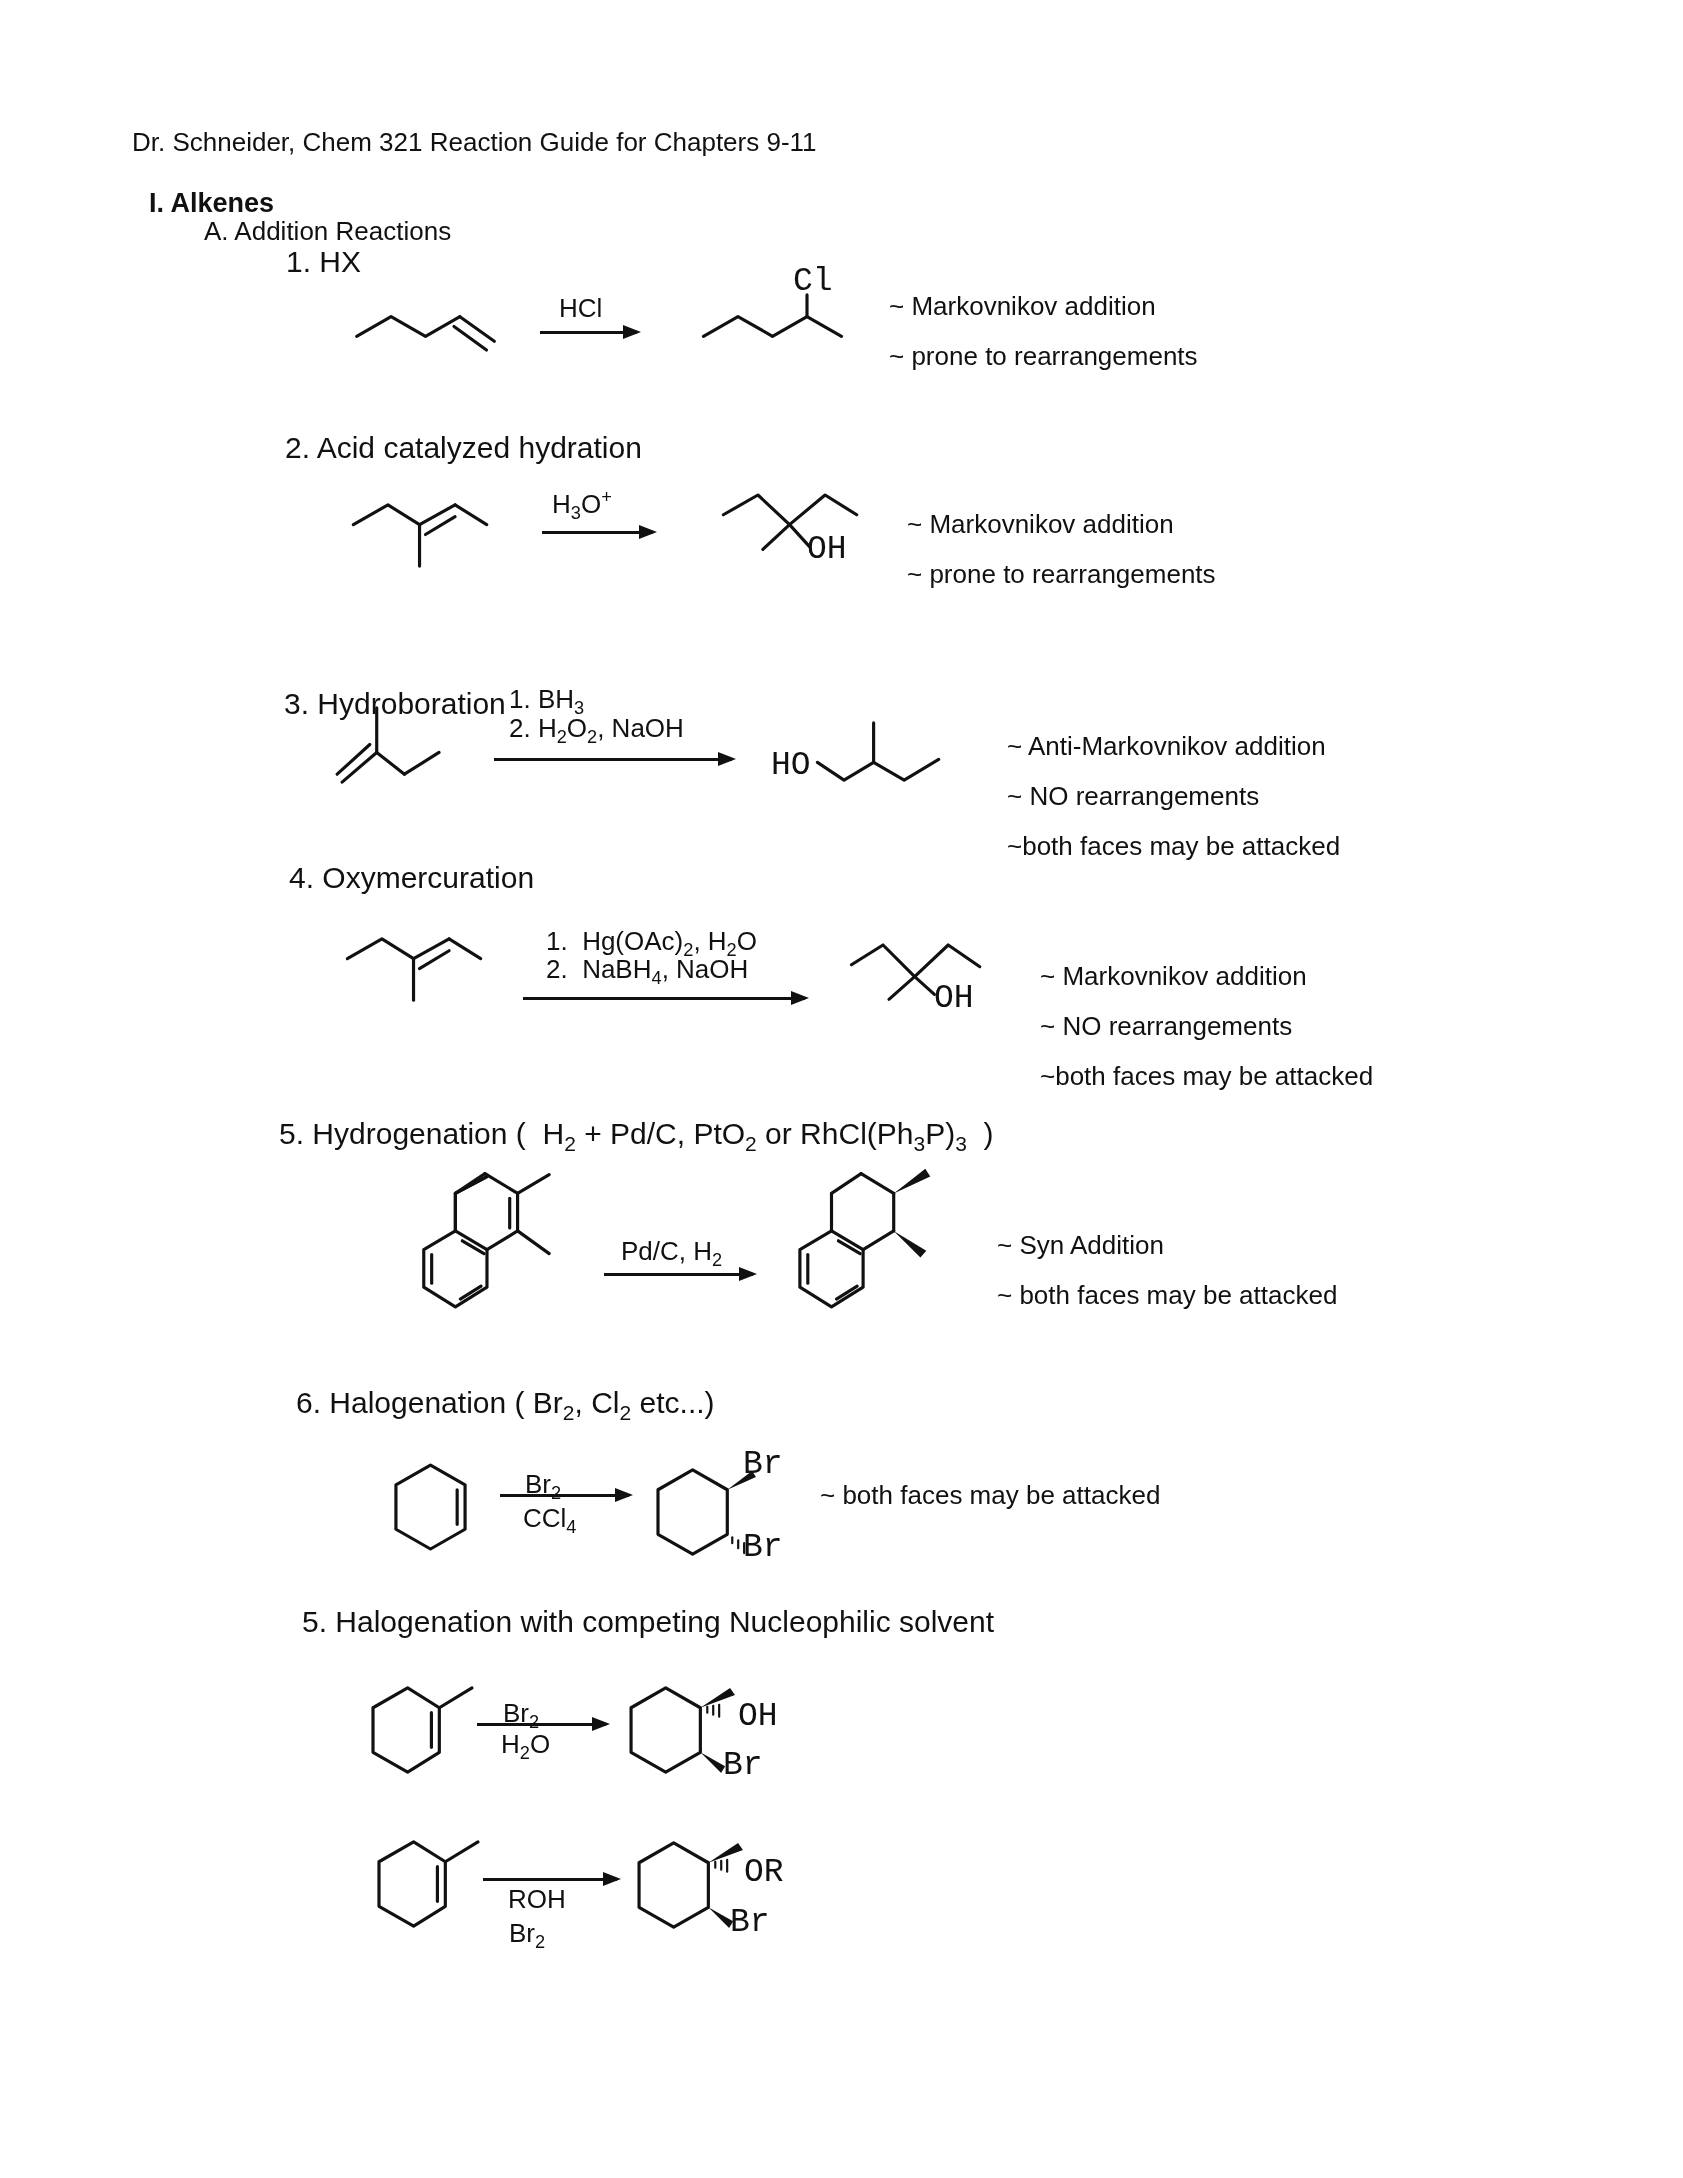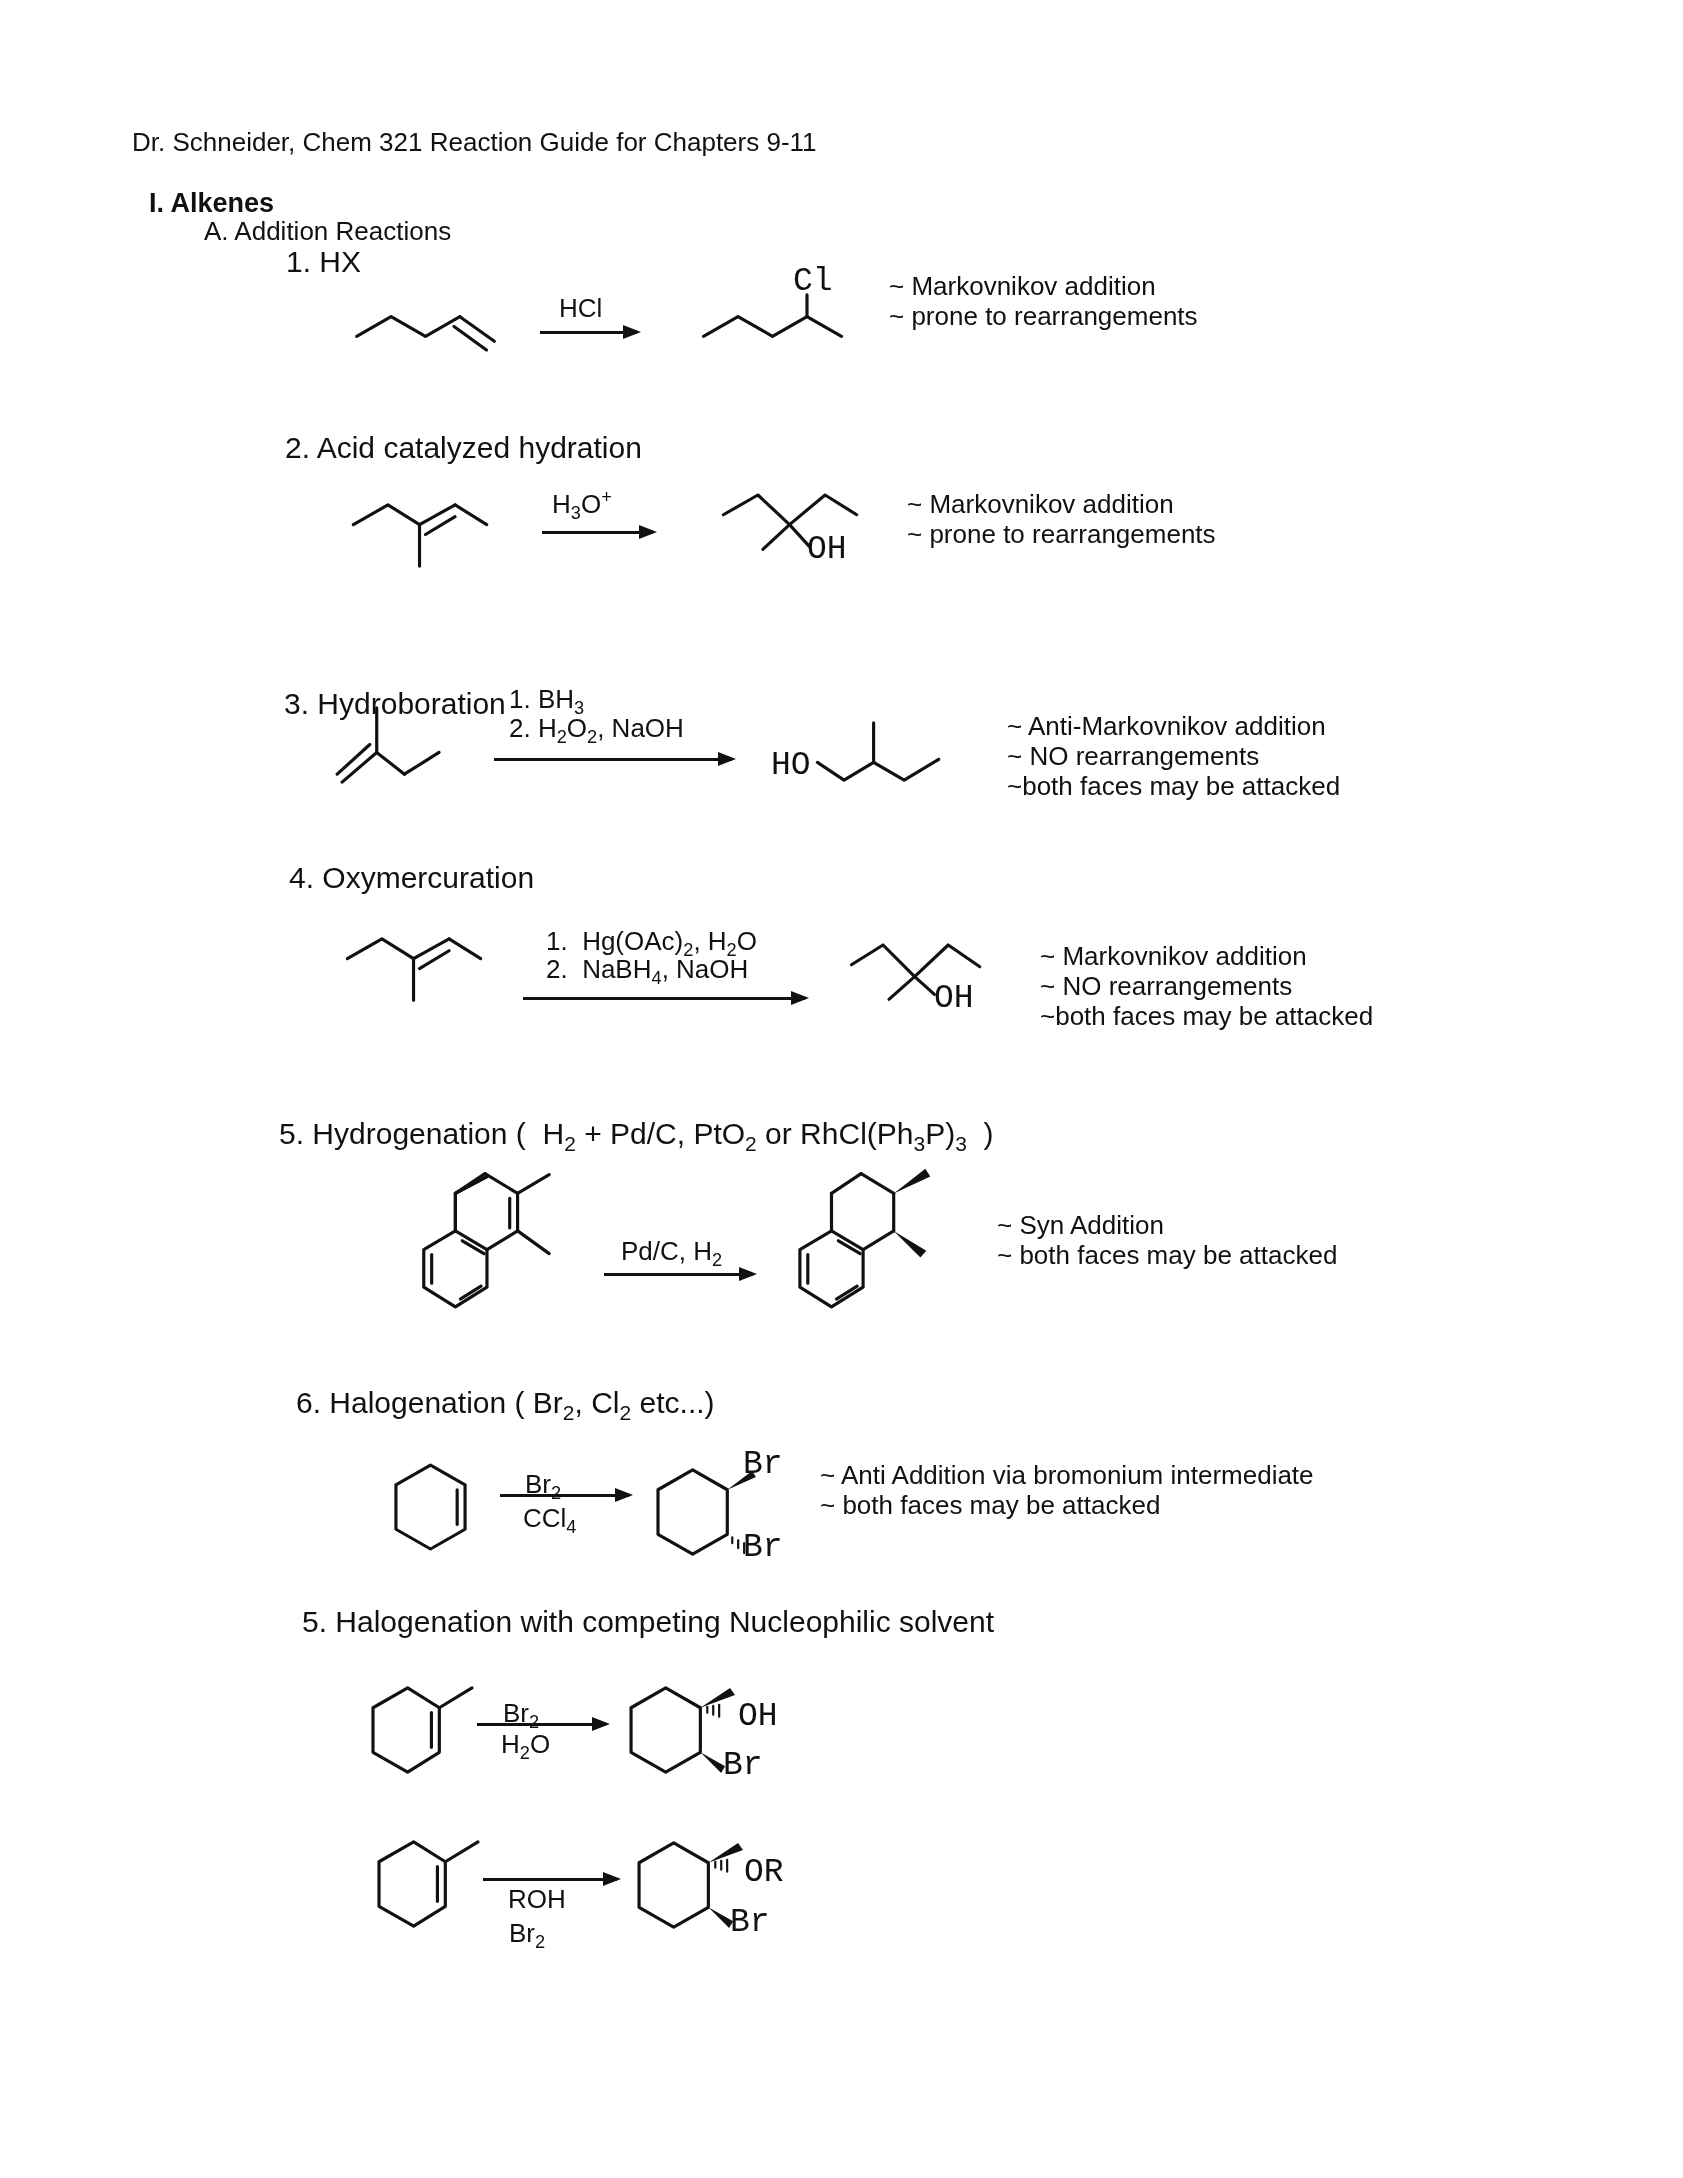--- a/index.html
+++ b/index.html
@@ -12,21 +12,21 @@
   .note{font-size:26px;line-height:30px;}
   .reag{font-size:26px;}
   .lbl{font-size:33px;font-family:Liberation Mono, monospace;}
   sub,sup{font-size:70%;line-height:0;}
   svg.mol{position:absolute;overflow:visible;}
   svg.mol line, svg.mol polyline, svg.mol polygon.open{stroke:#111;stroke-width:3.2;fill:none;stroke-linecap:round;stroke-linejoin:round;}
   svg.mol .wedge{fill:#111;stroke:none;}
   svg.mol .hash{stroke:#111;stroke-width:2.2;}
   .arrow{position:absolute;height:3px;background:#111;}
   .arrow::after{content:"";position:absolute;right:-4px;top:-6px;border-left:18px solid #111;border-top:7px solid transparent;border-bottom:7px solid transparent;}
-  .notes div{white-space:nowrap;}
+  .notes div{white-space:nowrap;margin-top:20px;}
 </style>
 </head>
 <body>
 
 <div class="t title" style="left:132px;top:129px;">Dr. Schneider, Chem 321  Reaction Guide for Chapters 9-11</div>
 <div class="t h1" style="left:149px;top:190px;">I. Alkenes</div>
 <div class="t h2" style="left:204px;top:218px;">A. Addition Reactions</div>
 
 <div class="t sec" style="left:286px;top:247px;">1. HX</div>
 <svg class="mol" style="left:351px;top:297px;" width="149" height="59" viewBox="0 0 150 60">
@@ -162,21 +162,20 @@
 <svg class="mol" style="left:653px;top:1465px;" width="109" height="99" viewBox="0 0 110 100">
   <polygon class="open" points="5,25 40,5 75,25 75,70 40,90 5,70"></polygon>
   <polygon class="wedge" points="75,25 100,6 104,12"></polygon>
   <line class="hash" x1="80" y1="73" x2="80" y2="79"></line>
   <line class="hash" x1="86" y1="76" x2="86" y2="84"></line>
   <line class="hash" x1="92" y1="79" x2="92" y2="89"></line>
 </svg>
 <div class="t lbl" style="left:743px;top:1448px;">Br</div>
 <div class="t lbl" style="left:743px;top:1531px;">Br</div>
 <div class="t note notes" style="left:820px;top:1460px;">
-  <div>~ Anti Addition via bromonium intermediate</div>
   <div>~ both faces may be attacked</div>
 </div>
 
 <div class="t sec" style="left:302px;top:1607px;">5. Halogenation with competing Nucleophilic solvent</div>
 
 <svg class="mol" style="left:368px;top:1683px;" width="109" height="99" viewBox="0 0 110 100">
   <polygon class="open" points="5,25 40,5 72,25 72,70 40,90 5,70"></polygon>
   <line x1="64" y1="30" x2="64" y2="65"></line>
   <line x1="72" y1="25" x2="105" y2="5"></line>
 </svg>

